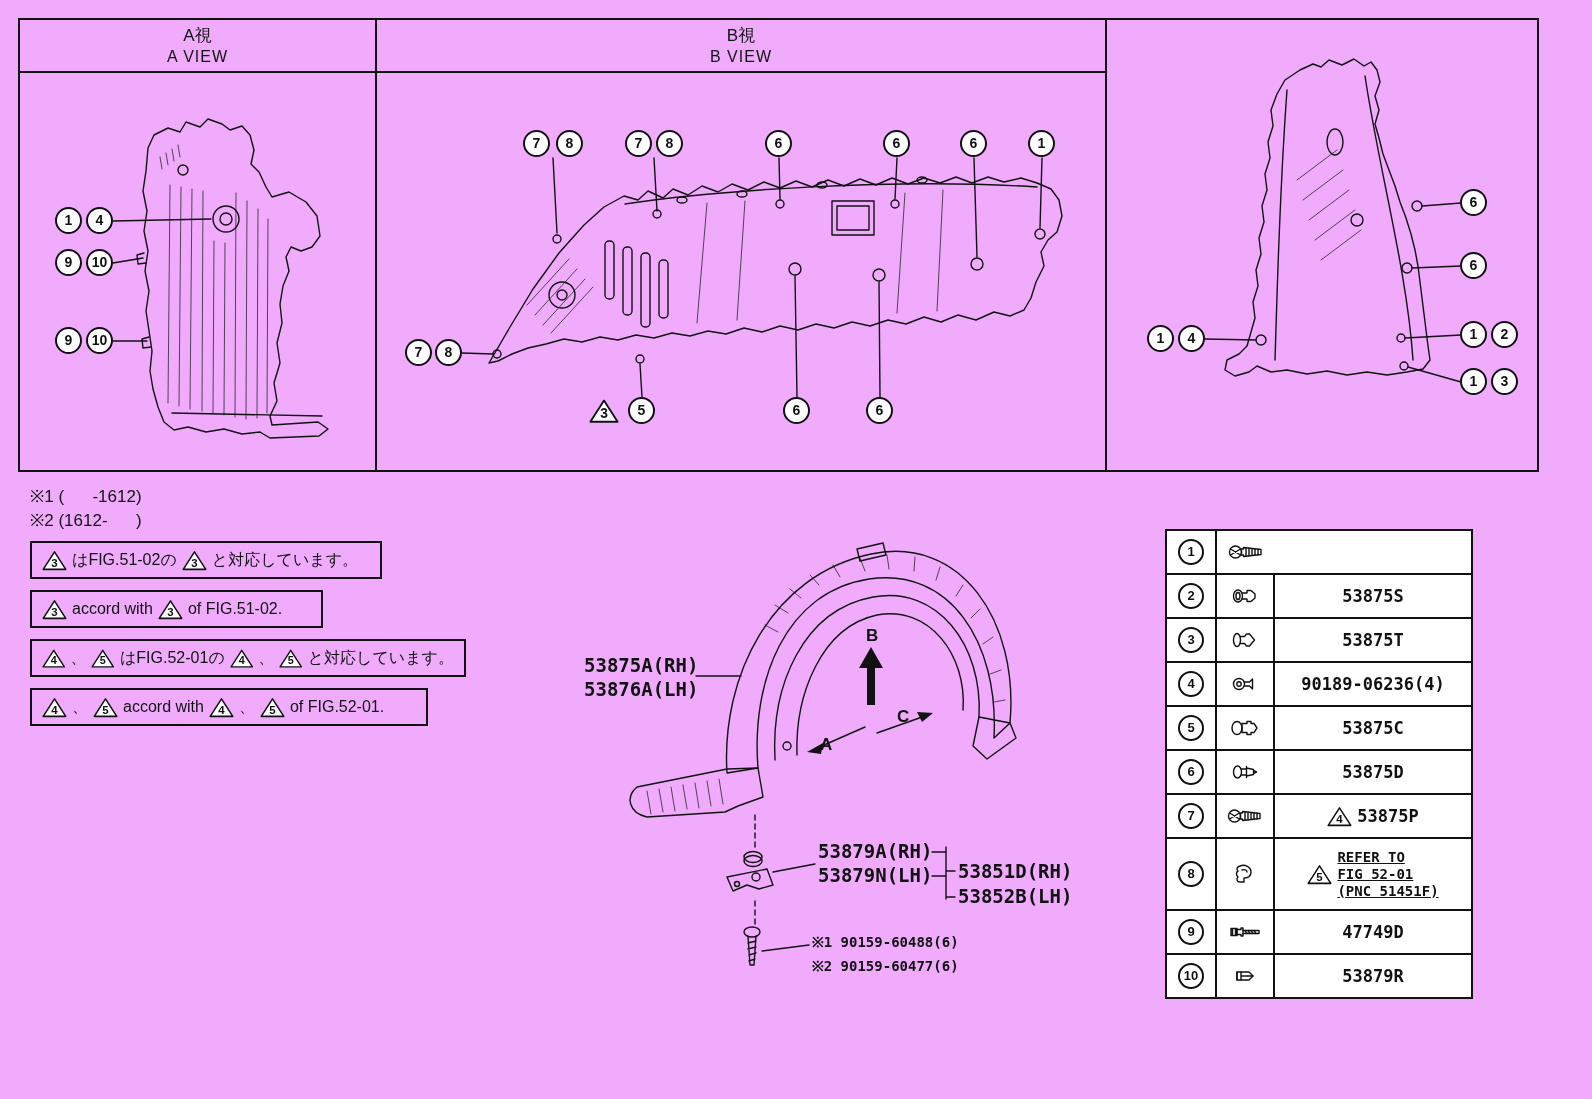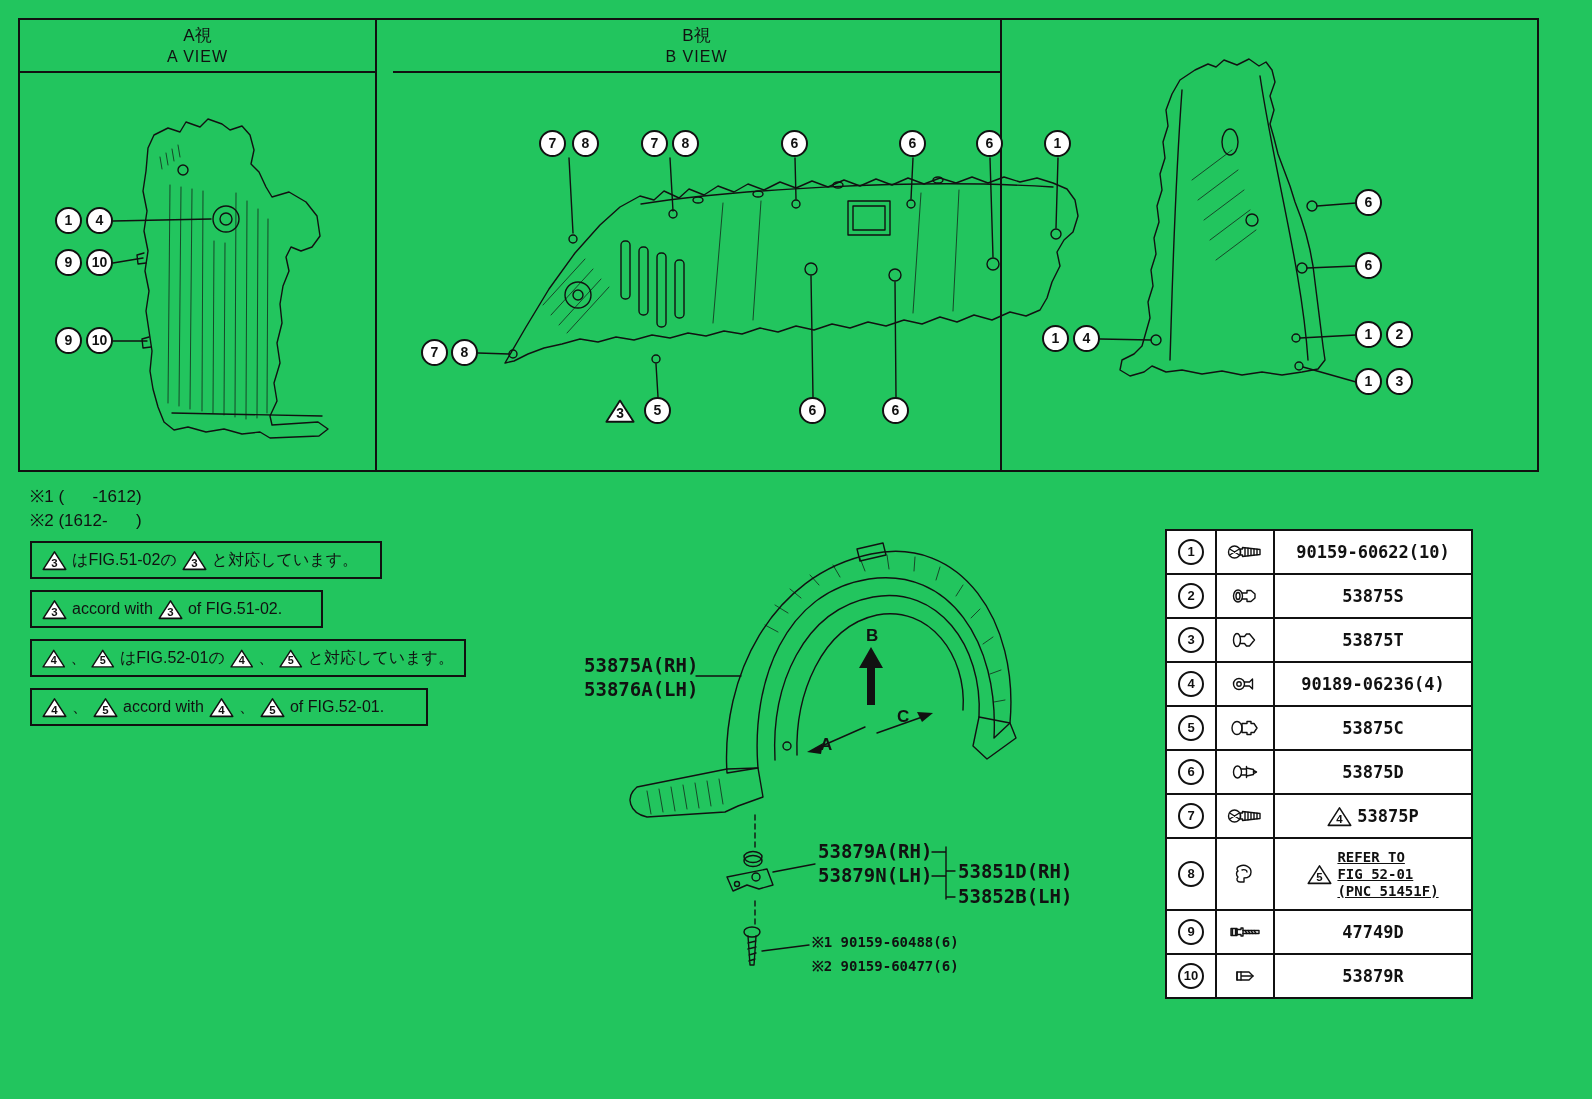--- a/index.html
+++ b/index.html
@@ -1,24 +1,24 @@
 <!DOCTYPE html>
 <html><head>
 <meta charset="utf-8">
 <style>
   html,body{margin:0;padding:0;background:#fff;}
-  .page{position:relative;width:1592px;height:1099px;background:#22c55e;color:#111;
+  .page{position:relative;width:1592px;height:1099px;background:#f0abfc;color:#111;
         font-family:"Liberation Sans",sans-serif;overflow:hidden;}
 
   
   .views{position:absolute;left:18px;top:18px;width:1521px;height:454px;
          border:2px solid #111;display:flex;box-sizing:border-box;}
   .view{position:relative;box-sizing:border-box;border-right:2px solid #111;}
   .view:last-child{border-right:none;}
-  .va{width:357px;} .vb{width:625px;padding-left:16px;} .vc{flex:1;}
+  .va{width:357px;} .vb{width:730px;} .vc{flex:1;}
   .vhead{height:53px;border-bottom:2px solid #111;text-align:center;padding-top:5px;box-sizing:border-box;}
   .vt{font-size:17px;line-height:21px;}
   .vt2{font-size:16px;line-height:21px;letter-spacing:1px;}
   .vbody{position:relative;height:397px;}
   .dwg{position:absolute;left:0;top:0;}
 
   svg .s{fill:none;stroke:#111;stroke-width:1.4;stroke-linejoin:round;stroke-linecap:round;}
   svg .thin{stroke-width:0.7;}
   svg .f{fill:#111;stroke:none;}
   svg .dash{stroke-dasharray:5 4;}
@@ -331,23 +331,20 @@
       <div class="pcell pc-icon">
           <svg width="36" height="20" viewBox="0 0 36 20">
             <g class="s" stroke-width="1.2">
               <circle cx="7.5" cy="10" r="6"></circle>
               <path d="M3.5 7.5 L11.5 12.5 M11.5 7.5 L3.5 12.5"></path>
               <path d="M13.5 7 L15.5 7 L15.5 5.5 L33 7.5 L33 12.5 L15.5 14.5 L15.5 13 L13.5 13 Z"></path>
               <path d="M18 6 L18 14 M21 6.3 L21 13.7 M24 6.7 L24 13.3 M27 7 L27 13 M30 7.3 L30 12.7"></path>
             </g>
           </svg>
         </div>
-      <div class="pcell pc-part">
-          <span class="pnum">90159-60622(10)</span>
-        </div>
     </div>
 
     <div class="prow">
       <div class="pcell pc-num">
           <span class="con">2</span>
         </div>
       <div class="pcell pc-icon">
           <svg width="30" height="20" viewBox="0 0 30 20">
             <g class="s" stroke-width="1.2">
               <ellipse cx="8" cy="10" rx="4.5" ry="6"></ellipse>

